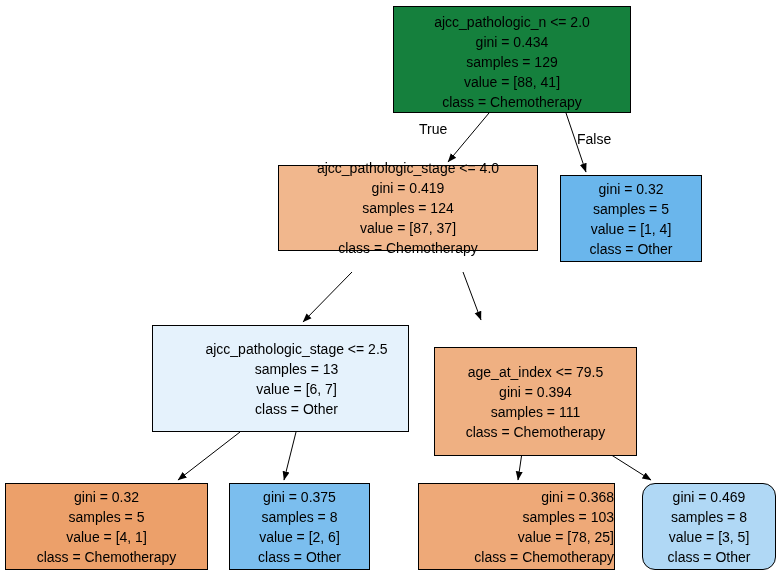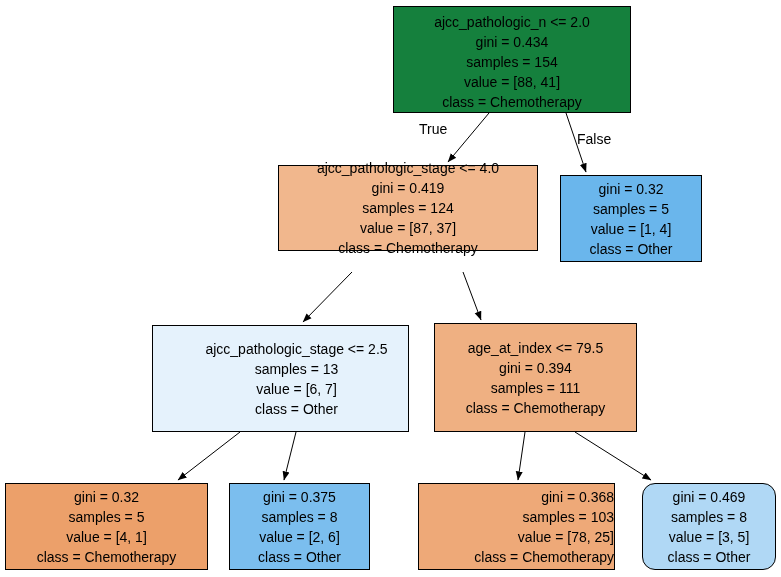--- a/index.html
+++ b/index.html
@@ -48,21 +48,21 @@
     <line x1="525" y1="432" x2="518" y2="480" stroke="#000" stroke-width="1" marker-end="url(#arrowhead)"></line>
     <line x1="575" y1="432" x2="651" y2="480" stroke="#000" stroke-width="1" marker-end="url(#arrowhead)"></line>
   </svg>
 
   <span id="lbl-true" class="edge-label">True</span>
   <span id="lbl-false" class="edge-label">False</span>
 
   <div id="n-root" class="node" style="background-color: #15803d; justify-content: flex-end;">
     <div class="ln">ajcc_pathologic_n &lt;= 2.0</div>
     <div class="ln">gini = 0.434</div>
-    <div class="ln">samples = 154</div>
+    <div class="ln">samples = 129</div>
     <div class="ln">value = [88, 41]</div>
     <div class="ln">class = Chemotherapy</div>
   </div>
 
   <div id="n-stage4" class="node" style="background-color: rgb(241, 183, 141);">
     <div class="ln">ajcc_pathologic_stage &lt;= 4.0</div>
     <div class="ln">gini = 0.419</div>
     <div class="ln">samples = 124</div>
     <div class="ln">value = [87, 37]</div>
     <div class="ln">class = Chemotherapy</div>
@@ -75,21 +75,21 @@
     <div class="ln">class = Other</div>
   </div>
 
   <div id="n-stage25" class="node" style="background-color: rgb(229, 242, 252); padding-left: 32px;">
     <div class="ln">ajcc_pathologic_stage &lt;= 2.5</div>
     <div class="ln">samples = 13</div>
     <div class="ln">value = [6, 7]</div>
     <div class="ln">class = Other</div>
   </div>
 
-  <div id="n-age" class="node" style="background-color: rgb(239, 176, 130);">
+  <div id="n-age" class="node" style="background-color: rgb(239, 176, 130); margin-top: 24px;">
     <div class="ln">age_at_index &lt;= 79.5</div>
     <div class="ln">gini = 0.394</div>
     <div class="ln">samples = 111</div>
     <div class="ln">class = Chemotherapy</div>
   </div>
 
   <div id="n-leaf41" class="node" style="background-color: rgb(236, 160, 106);">
     <div class="ln">gini = 0.32</div>
     <div class="ln">samples = 5</div>
     <div class="ln">value = [4, 1]</div>

